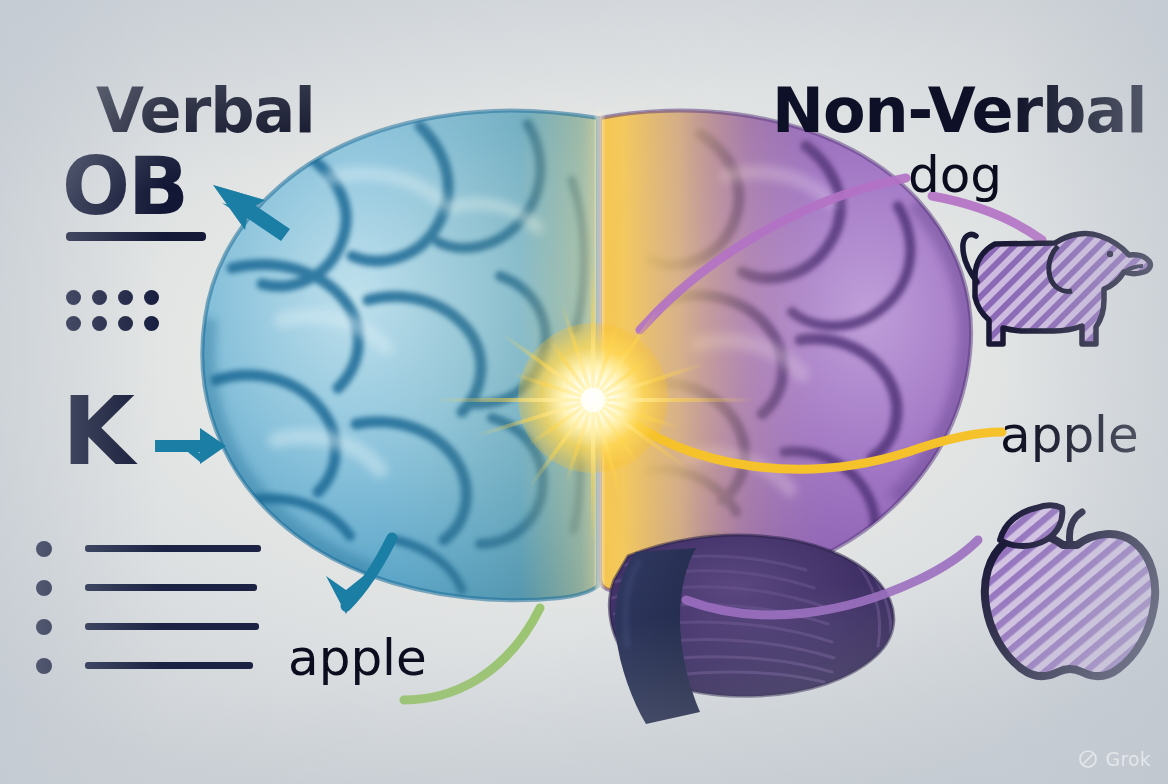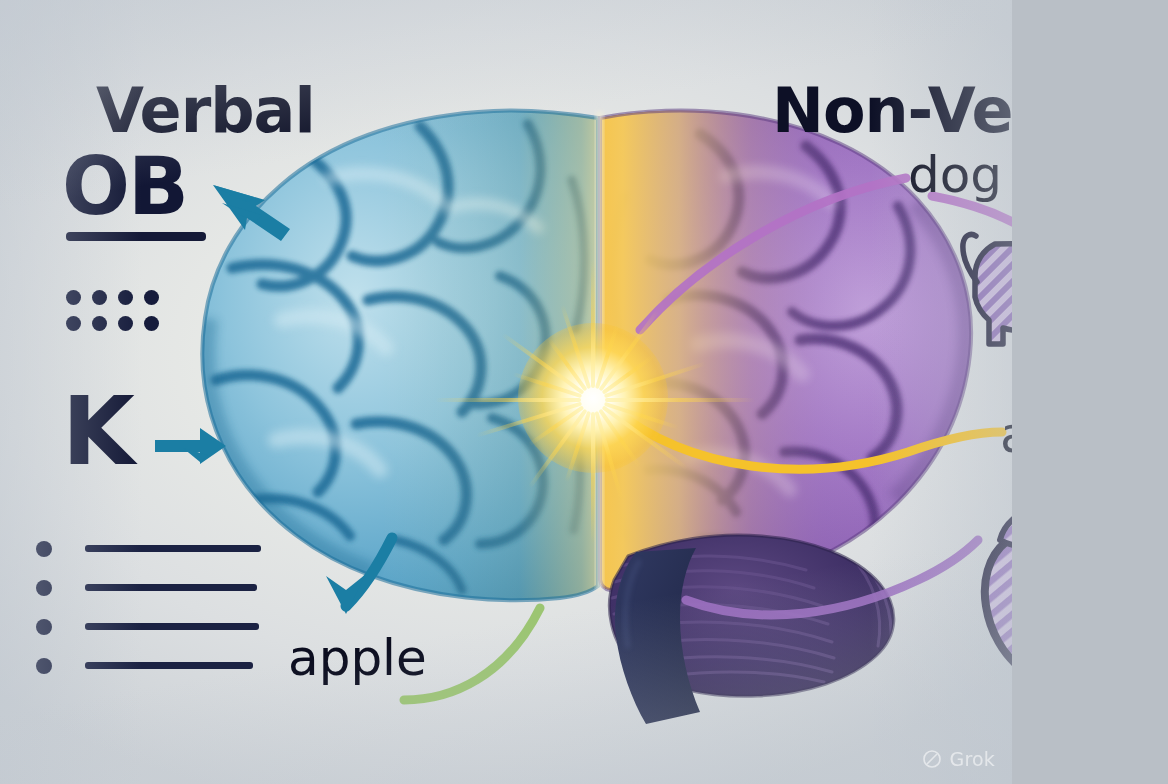--- a/index.html
+++ b/index.html
@@ -3,21 +3,21 @@
 <meta charset="utf-8">
 <title>Verbal / Non-Verbal Brain Illustration</title>
 <style>
   html, body {
     margin: 0;
     padding: 0;
     background: #b9bfc6;
   }
   #stage {
     position: relative;
-    width: 1012px;
+    width: 1168px;
     height: 784px;
     overflow: hidden;
     font-family: "DejaVu Sans", sans-serif;
     background:
       radial-gradient(ellipse 70% 60% at 48% 45%, #eef0ec 0%, #e7e9e6 38%, #dcdfe1 68%, #ccd1d6 100%);
   }
   
   #vignette {
     position: absolute; inset: 0;
     background:

